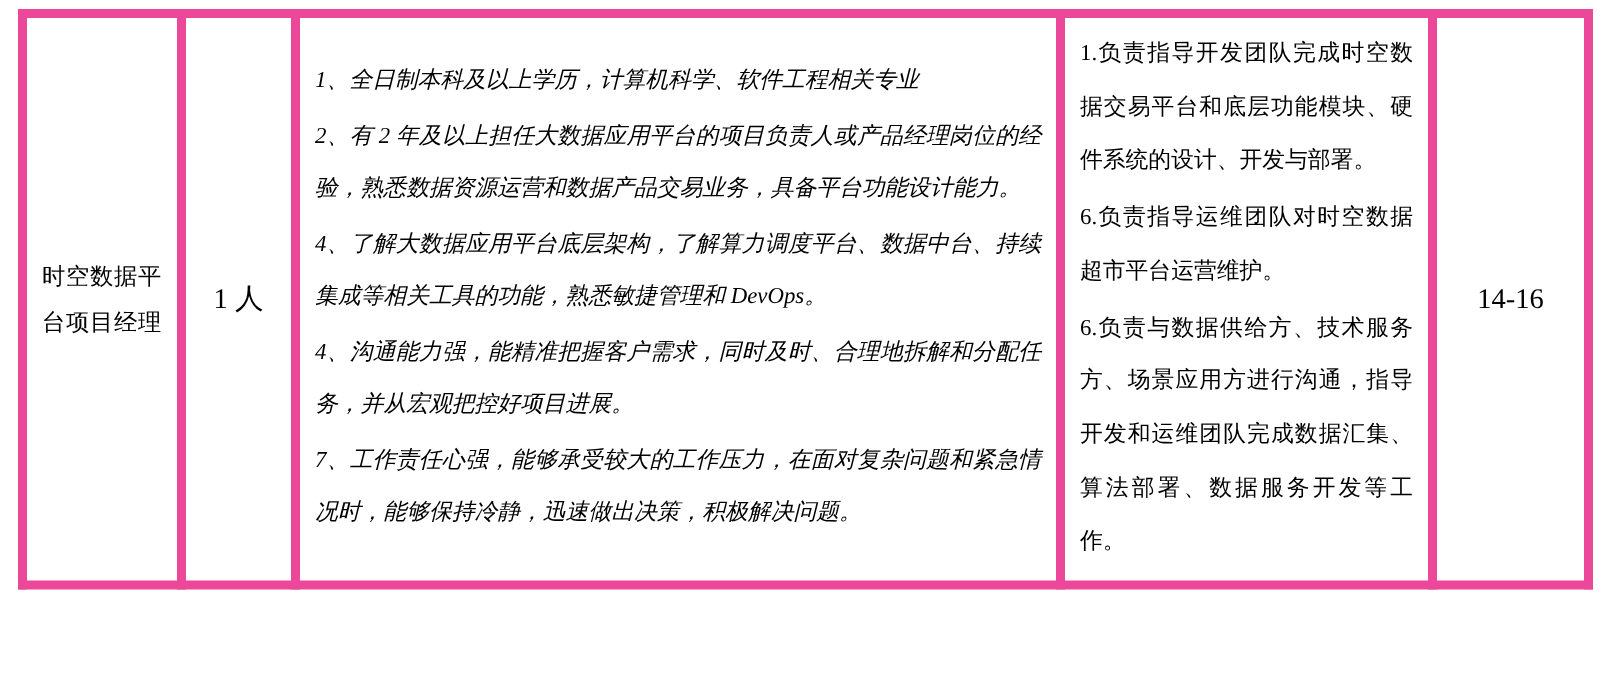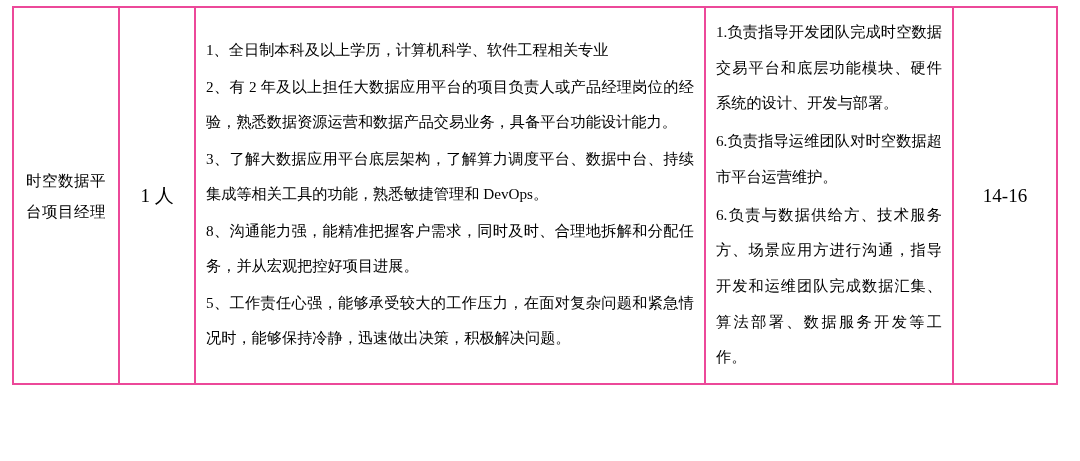--- a/index.html
+++ b/index.html
@@ -21,28 +21,28 @@
   }
   table.job-table {
     border-collapse: collapse;
     table-layout: fixed;
     width: 1044px;
     margin-left: 12px;
     margin-top: 6px;
     border: 1px solid #000000;
   }
   table.job-table td {
-    border: 2px solid #ec4899;
+    border: 6px solid #ec4899;
     vertical-align: middle;
     padding: 6px 10px;
     box-sizing: border-box;
   }
   .col-position { width: 106px; }
   .col-count    { width: 76px;  }
-  .col-require  { width: 510px; }
+  .col-require  { width: 510px; font-style: italic; }
   .col-duty     { width: 248px; }
   .col-salary   { width: 104px; }
 
   .cell-center {
     text-align: center;
     font-size: 19px;
     line-height: 1.9;
   }
   .cell-position {
     text-align: center;
@@ -85,23 +85,23 @@
 <div class="page">
   <table class="job-table">
     <tbody>
       <tr>
         <td class="col-position cell-position">时空数据平台项目经理</td>
         <td class="col-count cell-center">1 人</td>
         <td class="col-require">
           <ul class="para-list">
             <li>1、全日制本科及以上学历，计算机科学、软件工程相关专业</li>
             <li>2、有 2 年及以上担任大数据应用平台的项目负责人或产品经理岗位的经验，熟悉数据资源运营和数据产品交易业务，具备平台功能设计能力。</li>
-            <li>3、了解大数据应用平台底层架构，了解算力调度平台、数据中台、持续集成等相关工具的功能，熟悉敏捷管理和 DevOps。</li>
-            <li>8、沟通能力强，能精准把握客户需求，同时及时、合理地拆解和分配任务，并从宏观把控好项目进展。</li>
-            <li>5、工作责任心强，能够承受较大的工作压力，在面对复杂问题和紧急情况时，能够保持冷静，迅速做出决策，积极解决问题。</li>
+            <li>4、了解大数据应用平台底层架构，了解算力调度平台、数据中台、持续集成等相关工具的功能，熟悉敏捷管理和 DevOps。</li>
+            <li>4、沟通能力强，能精准把握客户需求，同时及时、合理地拆解和分配任务，并从宏观把控好项目进展。</li>
+            <li>7、工作责任心强，能够承受较大的工作压力，在面对复杂问题和紧急情况时，能够保持冷静，迅速做出决策，积极解决问题。</li>
           </ul>
         </td>
         <td class="col-duty">
           <ul class="para-list">
             <li>1.负责指导开发团队完成时空数据交易平台和底层功能模块、硬件系统的设计、开发与部署。</li>
             <li>6.负责指导运维团队对时空数据超市平台运营维护。</li>
             <li>6.负责与数据供给方、技术服务方、场景应用方进行沟通，指导开发和运维团队完成数据汇集、算法部署、数据服务开发等工作。</li>
           </ul>
         </td>
         <td class="col-salary cell-center">14-16</td>

